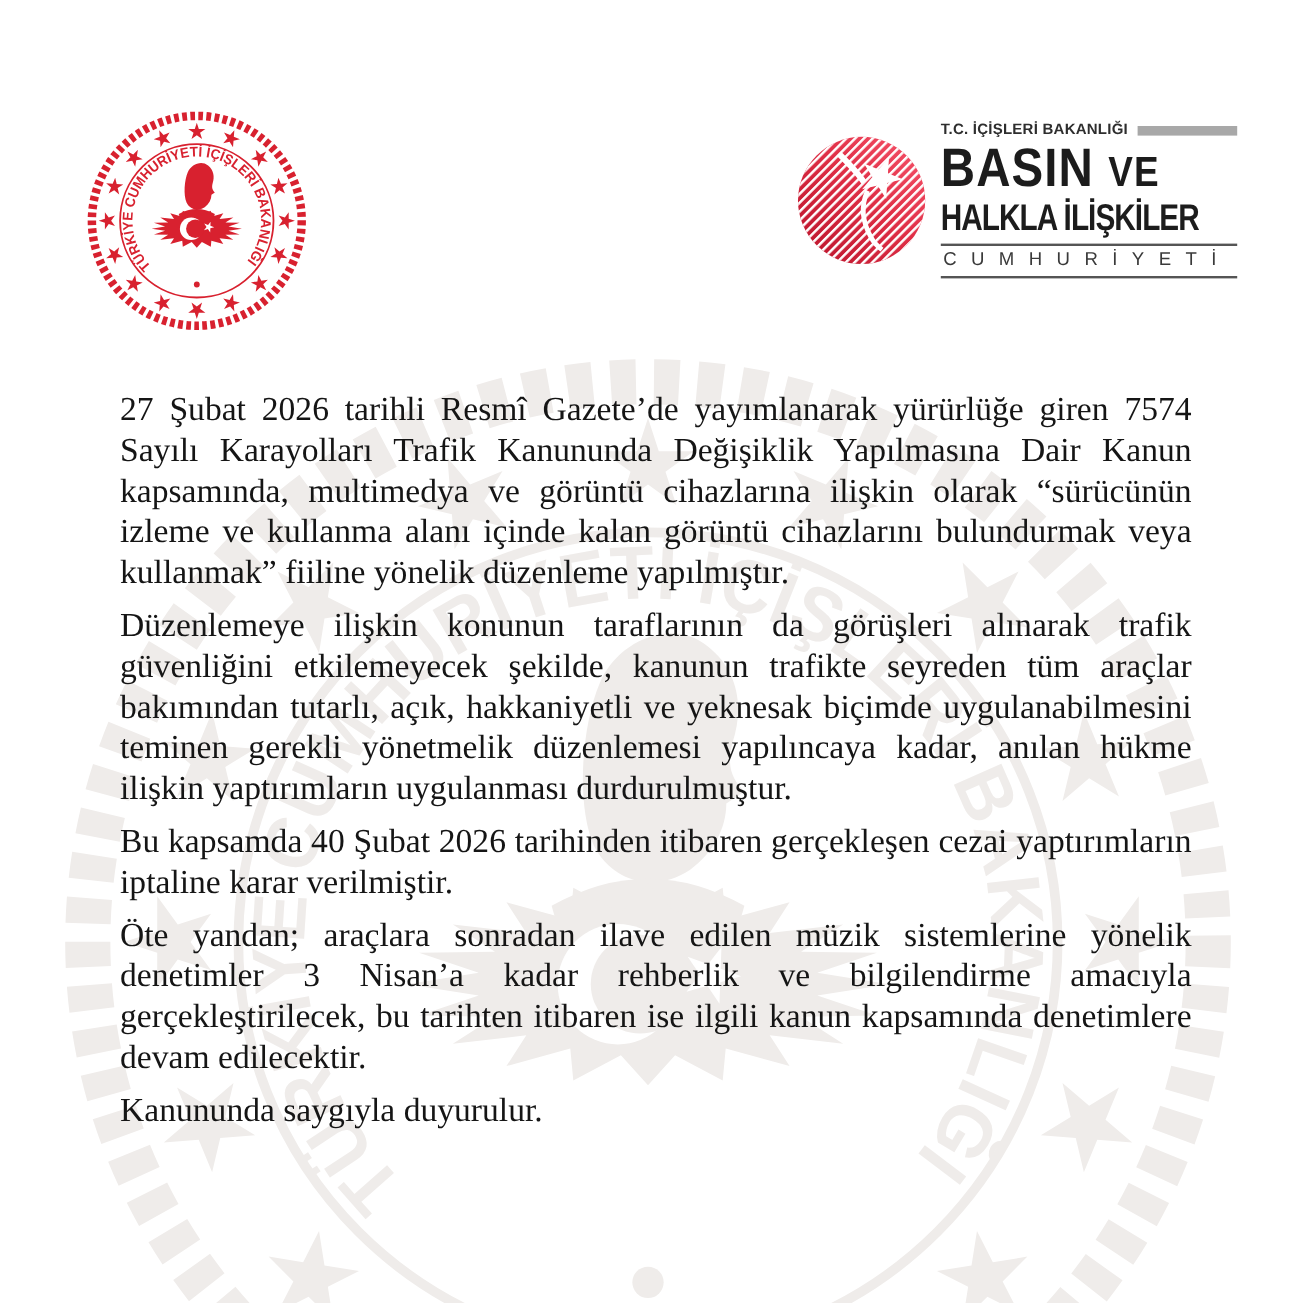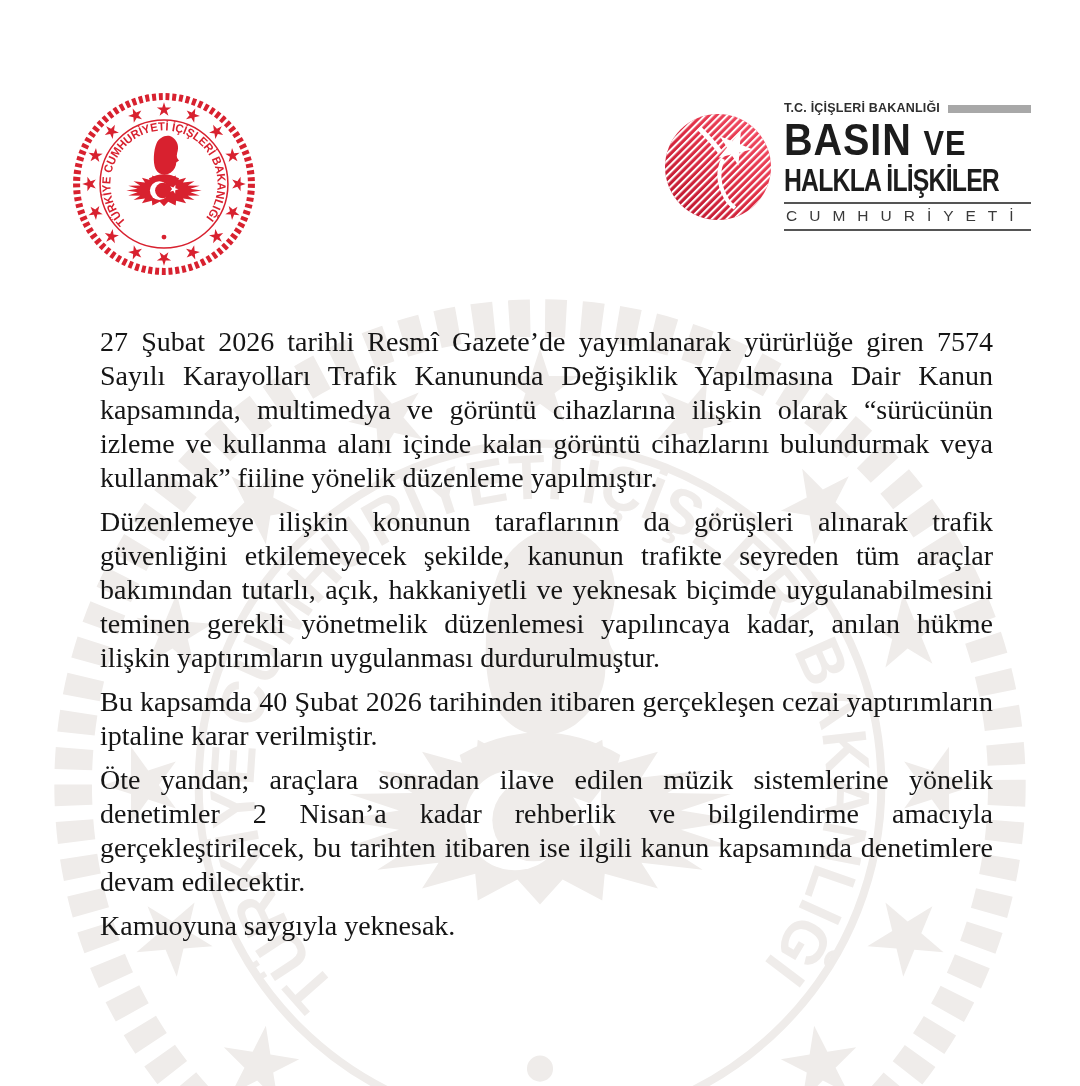--- a/index.html
+++ b/index.html
@@ -122,17 +122,17 @@
     </div>
     <div class="title1"><span>BASIN</span> <span class="ve">VE</span></div>
     <div class="title2">HALKLA İLİŞKİLER</div>
     <div class="subtitle">CUMHURİYETİ</div>
   </div>
 
   <main class="body-text">
     <p>27 Şubat 2026 tarihli Resmî Gazete’de yayımlanarak yürürlüğe giren 7574 Sayılı Karayolları Trafik Kanununda Değişiklik Yapılmasına Dair Kanun kapsamında, multimedya ve görüntü cihazlarına ilişkin olarak “sürücünün izleme ve kullanma alanı içinde kalan görüntü cihazlarını bulundurmak veya kullanmak” fiiline yönelik düzenleme yapılmıştır.</p>
     <p>Düzenlemeye ilişkin konunun taraflarının da görüşleri alınarak trafik güvenliğini etkilemeyecek şekilde, kanunun trafikte seyreden tüm araçlar bakımından tutarlı, açık, hakkaniyetli ve yeknesak biçimde uygulanabilmesini teminen gerekli yönetmelik düzenlemesi yapılıncaya kadar, anılan hükme ilişkin yaptırımların uygulanması durdurulmuştur.</p>
     <p>Bu kapsamda 40 Şubat 2026 tarihinden itibaren gerçekleşen cezai yaptırımların iptaline karar verilmiştir.</p>
-    <p>Öte yandan; araçlara sonradan ilave edilen müzik sistemlerine yönelik denetimler 2 Nisan’a kadar rehberlik ve bilgilendirme amacıyla gerçekleştirilecek, bu tarihten itibaren ise ilgili kanun kapsamında denetimlere devam edilecektir.</p>
-    <p>Kamuoyuna saygıyla yeknesak.</p>
+    <p>Öte yandan; araçlara sonradan ilave edilen müzik sistemlerine yönelik denetimler 3 Nisan’a kadar rehberlik ve bilgilendirme amacıyla gerçekleştirilecek, bu tarihten itibaren ise ilgili kanun kapsamında denetimlere devam edilecektir.</p>
+    <p>Kanununda saygıyla duyurulur.</p>
   </main>
 
 </div>
 
 </body></html>

